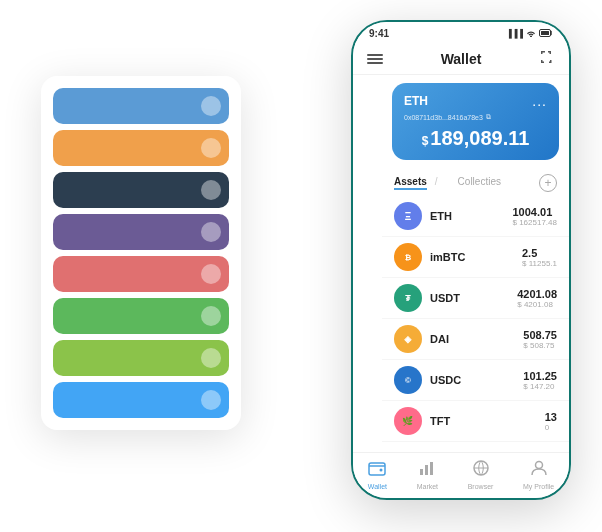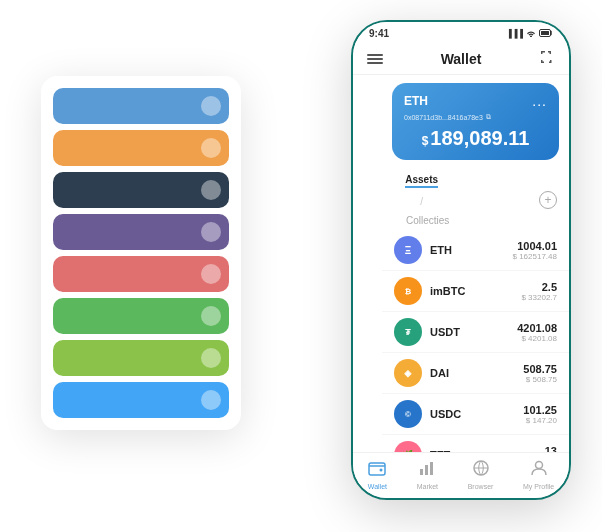--- a/index.html
+++ b/index.html
@@ -189,23 +189,22 @@
       display: flex;
       align-items: center;
       justify-content: space-between;
       padding: 6px 12px 4px;
       flex-shrink: 0;
     }
 
     .assets-tabs {
       display: flex;
       gap: 8px;
-      align-items: center;
+      align-items: flex-start;
       font-size: 10px;
-      flex-direction: column;
     }
 
     .assets-tab-active {
       color: #222;
       font-weight: 600;
       border-bottom: 2px solid #4A9FE0;
       padding-bottom: 1px;
     }
 
     .assets-tab-inactive {
@@ -257,21 +256,20 @@
     }
 
     .asset-name {
       flex: 1;
       font-size: 11px;
       font-weight: 600;
       color: #222;
     }
 
     .asset-values {
-      text-align: right;
     }
 
     .asset-amount {
       font-size: 11px;
       font-weight: 600;
       color: #222;
     }
 
     .asset-usd {
       font-size: 8px;
@@ -419,21 +417,21 @@
             <div class="asset-amount">1004.01</div>
             <div class="asset-usd">$ 162517.48</div>
           </div>
         </div>
 
         <div class="asset-item">
           <div class="asset-icon icon-imbtc">₿</div>
           <span class="asset-name">imBTC</span>
           <div class="asset-values">
             <div class="asset-amount">2.5</div>
-            <div class="asset-usd">$ 33202.7</div>
+            <div class="asset-usd">$ 11255.1</div>
           </div>
         </div>
 
         <div class="asset-item">
           <div class="asset-icon icon-usdt">₮</div>
           <span class="asset-name">USDT</span>
           <div class="asset-values">
             <div class="asset-amount">4201.08</div>
             <div class="asset-usd">$ 4201.08</div>
           </div>

